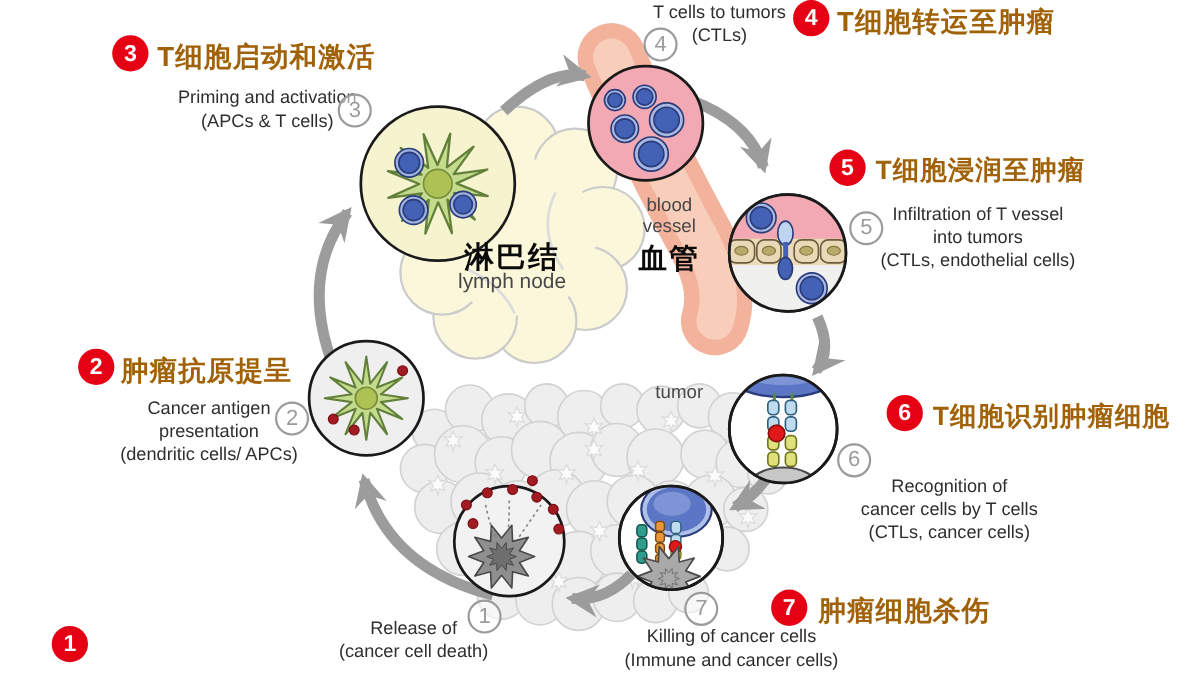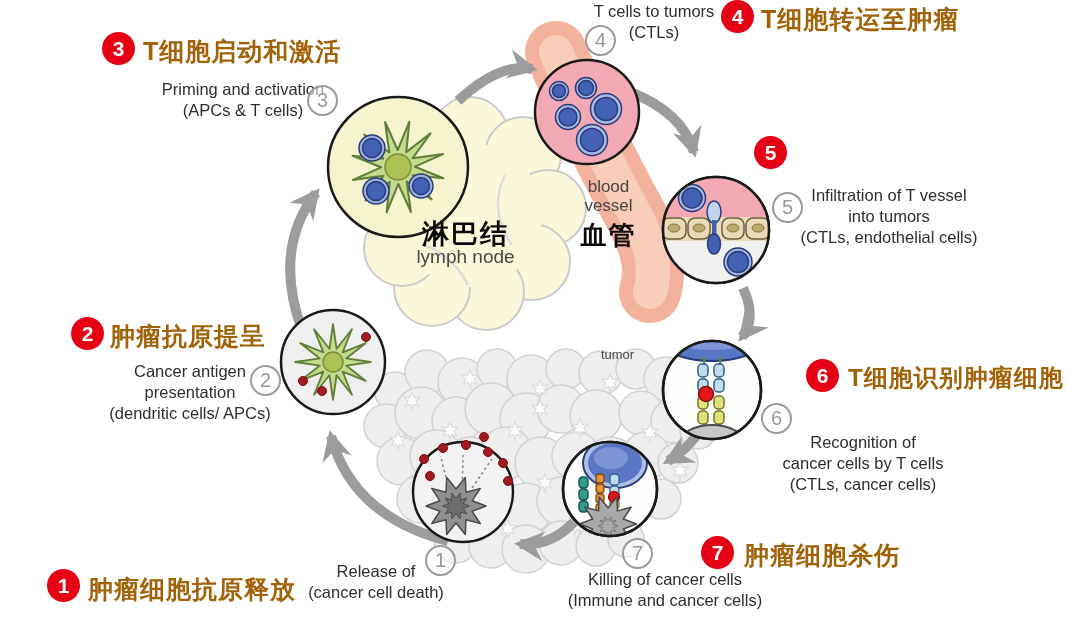--- a/index.html
+++ b/index.html
@@ -316,21 +316,20 @@
         <g>
           <use href="#spiky" transform="translate(608,524) scale(0.95)" fill="#A9A9A9" stroke="#4A4A4A" stroke-width="1.6"></use>
           <use href="#spiky" transform="translate(608,526) scale(0.32)" fill="none" stroke="#6A6A6A" stroke-width="2.5"></use>
         </g>
       </g>
       <circle cx="610" cy="489" r="47" fill="none" stroke="#1a1a1a" stroke-width="2.5"></circle>
     </g>
   </svg>
 
   <div class="abs badge" style="left:47px;top:569px;">1</div>
-  <div class="abs zh-title" style="left:88px;top:573px;font-size:25px;">肿瘤细胞抗原释放</div>
   <div class="abs en-block" style="left:295px;top:561px;width:162px;">
     <div>Release of</div>
     <div>(cancer cell death)</div>
   </div>
   <div class="abs circled" style="left:425px;top:545px;">1</div>
 
   <div class="abs badge" style="left:71px;top:317px;">2</div>
   <div class="abs zh-title" style="left:110px;top:320px;font-size:25px;">肿瘤抗原提呈</div>
   <div class="abs en-block" style="left:100px;top:361px;width:180px;">
     <div>Cancer antigen</div>
@@ -349,20 +348,21 @@
 
   <div class="abs en-block" style="left:578px;top:1px;width:152px;">
     <div>T cells to tumors</div>
     <div>(CTLs)</div>
   </div>
   <div class="abs circled" style="left:585px;top:25px;">4</div>
   <div class="abs badge" style="left:721px;top:0px;">4</div>
   <div class="abs zh-title" style="left:761px;top:3px;font-size:25px;">T细胞转运至肿瘤</div>
 
   <div class="abs badge" style="left:754px;top:136px;">5</div>
+  <div class="abs zh-title" style="left:796px;top:139px;font-size:24px;">T细胞浸润至肿瘤</div>
   <div class="abs circled" style="left:772px;top:192px;">5</div>
   <div class="abs en-block" style="left:796px;top:185px;width:186px;">
     <div>Infiltration of T vessel</div>
     <div>into tumors</div>
     <div>(CTLs, endothelial cells)</div>
   </div>
 
   <div class="abs badge" style="left:806px;top:359px;">6</div>
   <div class="abs zh-title" style="left:848px;top:362px;font-size:24px;">T细胞识别肿瘤细胞</div>
   <div class="abs circled" style="left:761px;top:403px;">6</div>
@@ -382,15 +382,15 @@
 
   <div class="abs anat-zh" style="left:398px;top:216px;width:135px;font-size:27px;letter-spacing:2px;">淋巴结</div>
   <div class="abs anat-en" style="left:388px;top:246px;width:155px;font-size:19px;">lymph node</div>
 
   <div class="abs anat-en" style="left:556px;top:177px;width:105px;font-size:17px;line-height:19px;">
     <div>blood</div>
     <div>vessel</div>
   </div>
   <div class="abs anat-zh" style="left:556px;top:218px;width:105px;font-size:26px;letter-spacing:2px;">血管</div>
 
-  <div class="abs anat-en" style="left:565px;top:347px;width:105px;font-size:13px;">tumor</div>
+  <div class="abs anat-en" style="left:565px;top:347px;width:105px;font-size:17px;">tumor</div>
 
 </div>
 
 </body></html>

